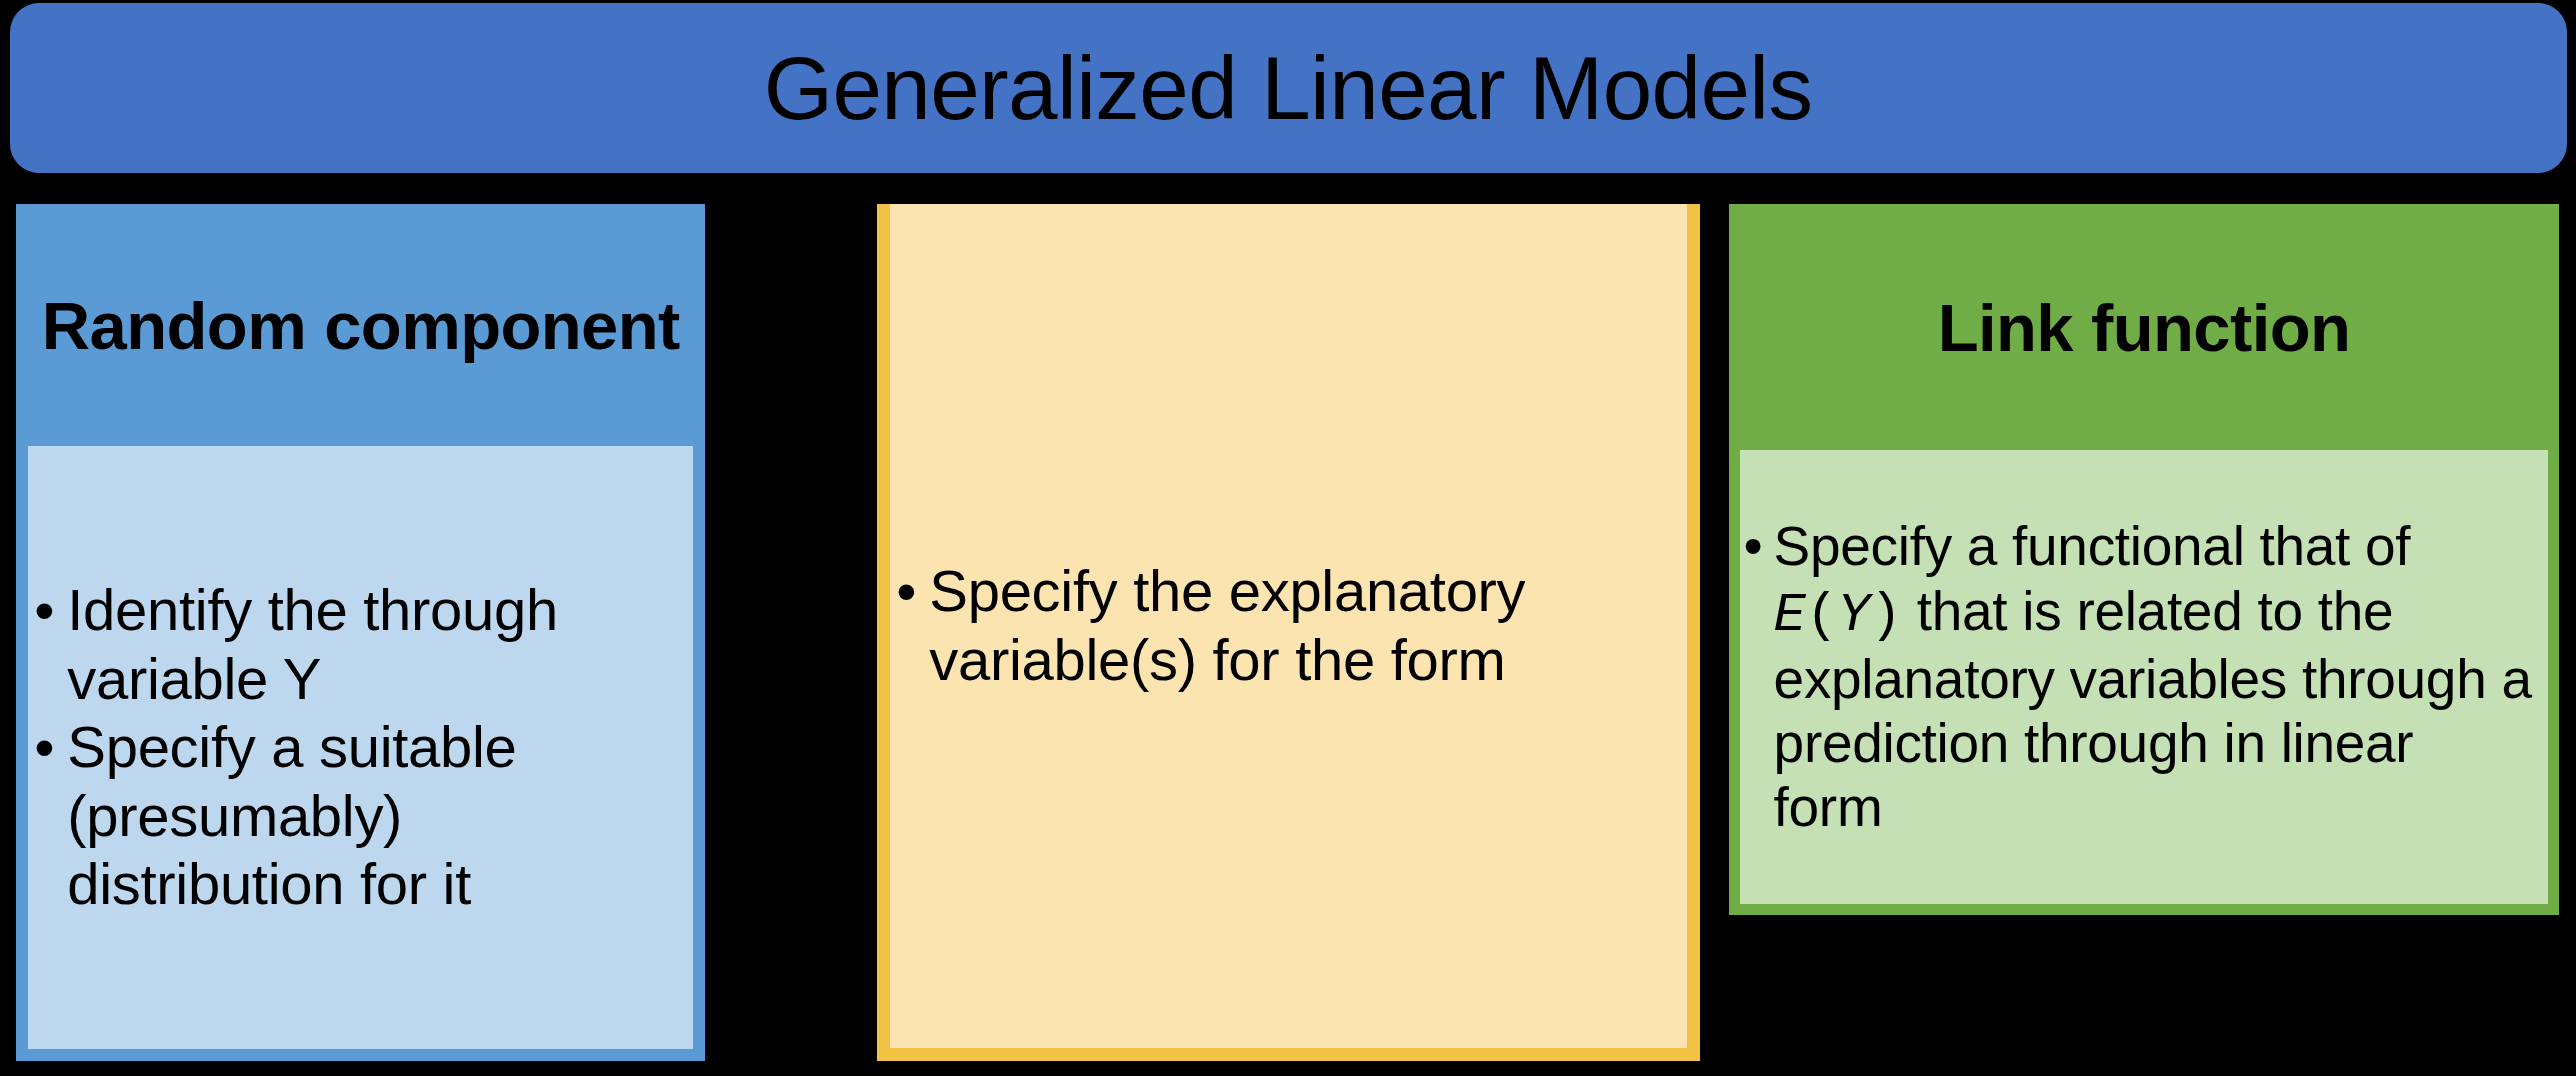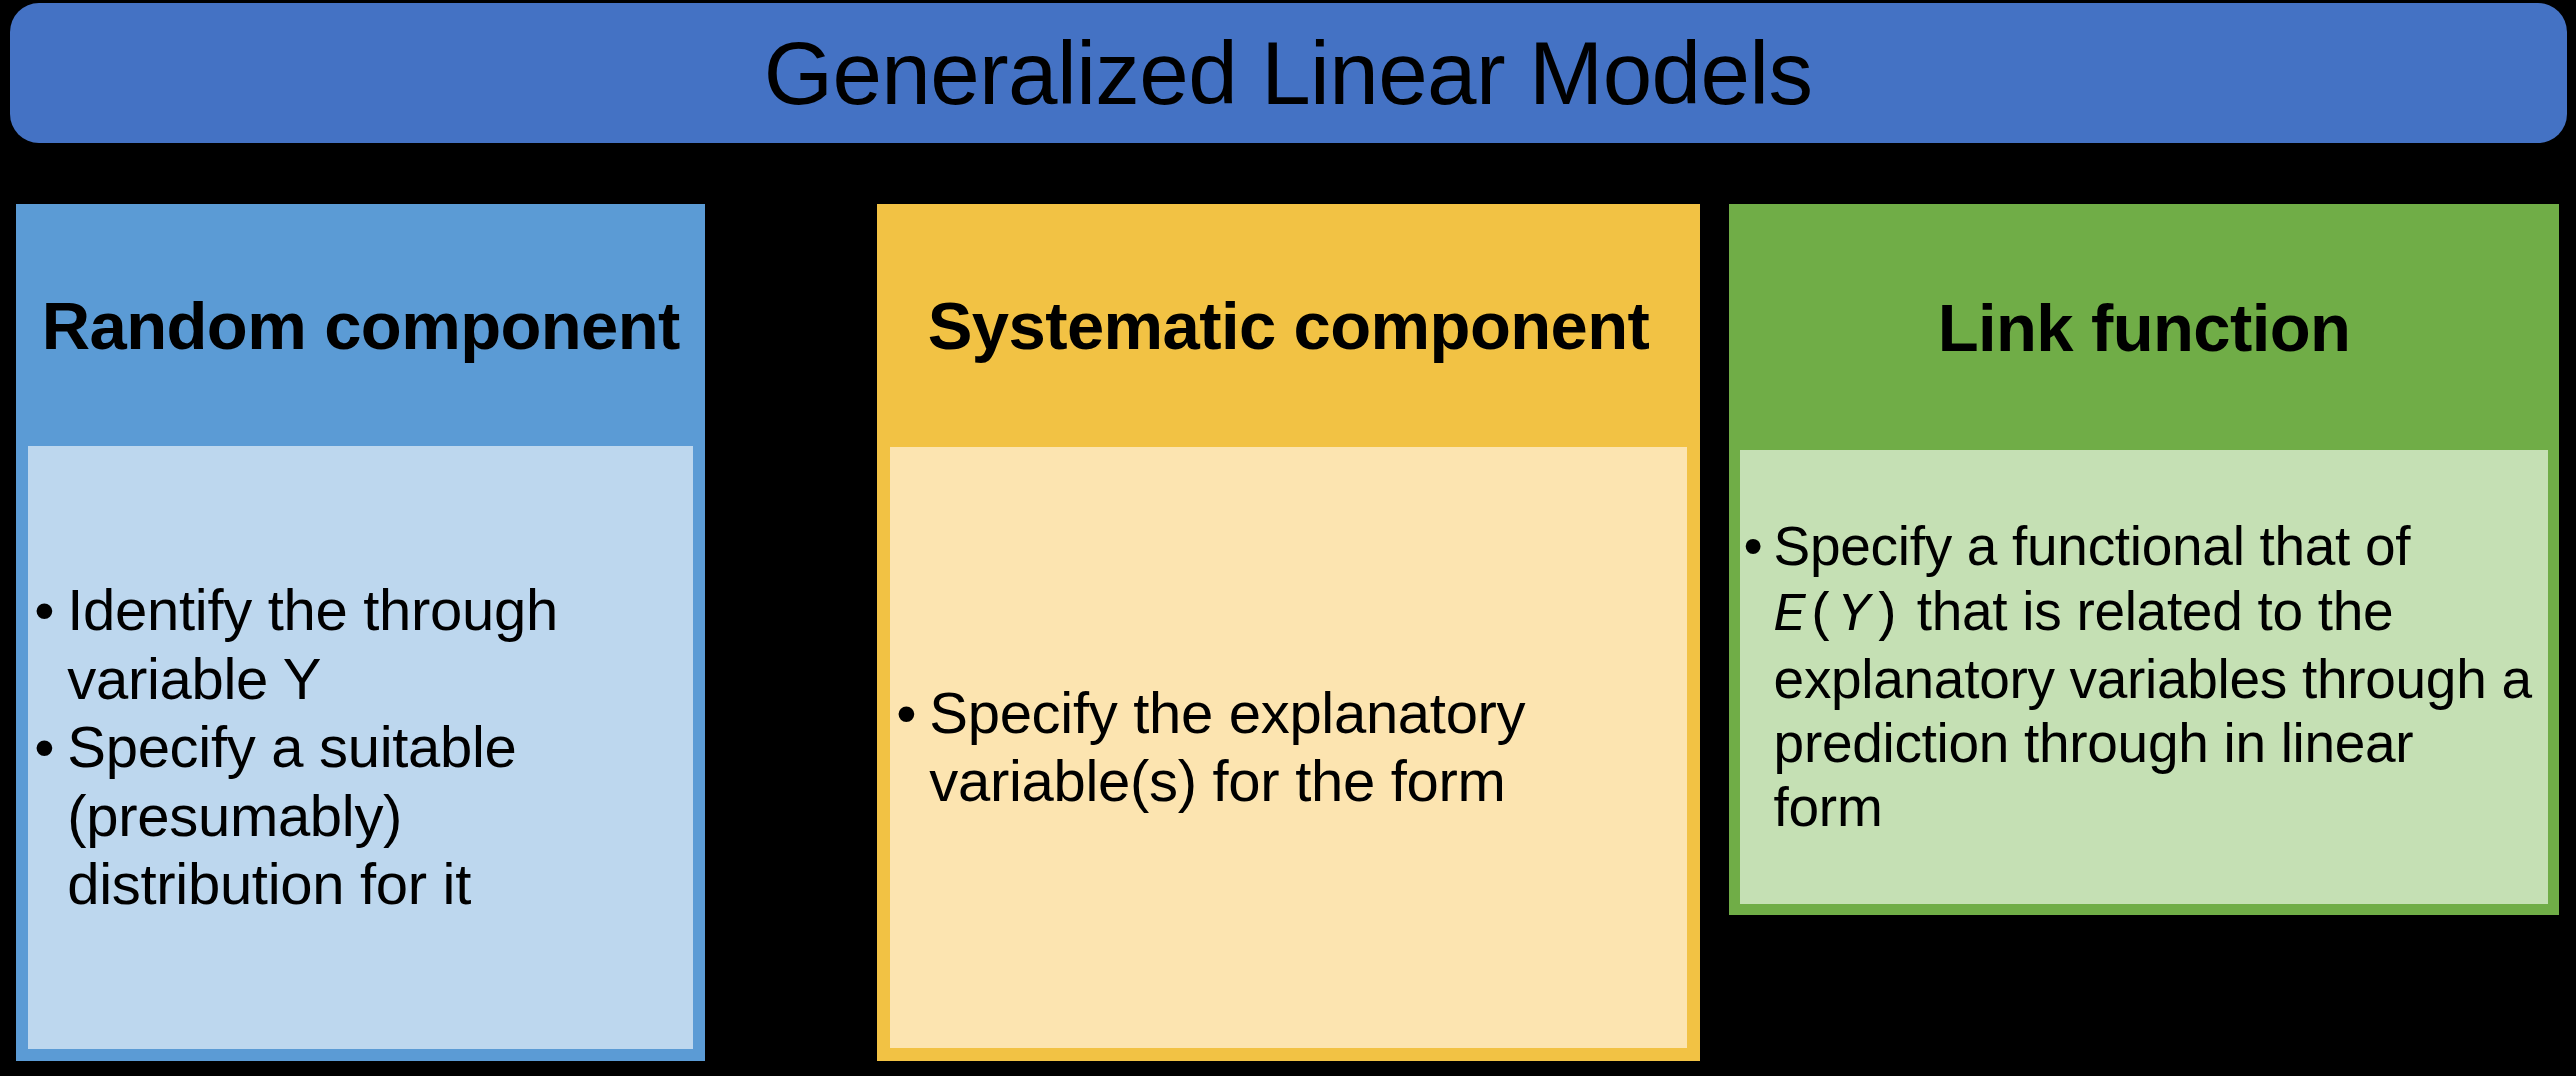--- a/index.html
+++ b/index.html
@@ -22,21 +22,21 @@
     height: 1077px;
     background: #000000;
   }
 
   
   .title-banner {
     position: absolute;
     left: 9.6px;
     top: 3px;
     width: 2557px;
-    height: 140px;
+    height: 170px;
     background: #4472C4;
     border-radius: 29px;
     display: flex;
     align-items: center;
     justify-content: center;
     box-sizing: border-box;
   }
   .title-text {
     font-size: 89px;
     line-height: 1.0;
@@ -178,23 +178,20 @@
           </li>
           <li class="bullet-item">
             <span class="bullet-dot">•</span>
             <span class="bullet-text">Specify a suitable (presumably) distribution for it</span>
           </li>
         </ul>
       </div>
     </div>
 
     <div class="column col-1">
-      <div class="col-header">
-        <div class="col-header-text">Systematic component</div>
-      </div>
       <div class="col-body">
         <ul class="bullet-list">
           <li class="bullet-item">
             <span class="bullet-dot">•</span>
             <span class="bullet-text">Specify the explanatory variable(s) for the form</span>
           </li>
         </ul>
       </div>
     </div>
 

